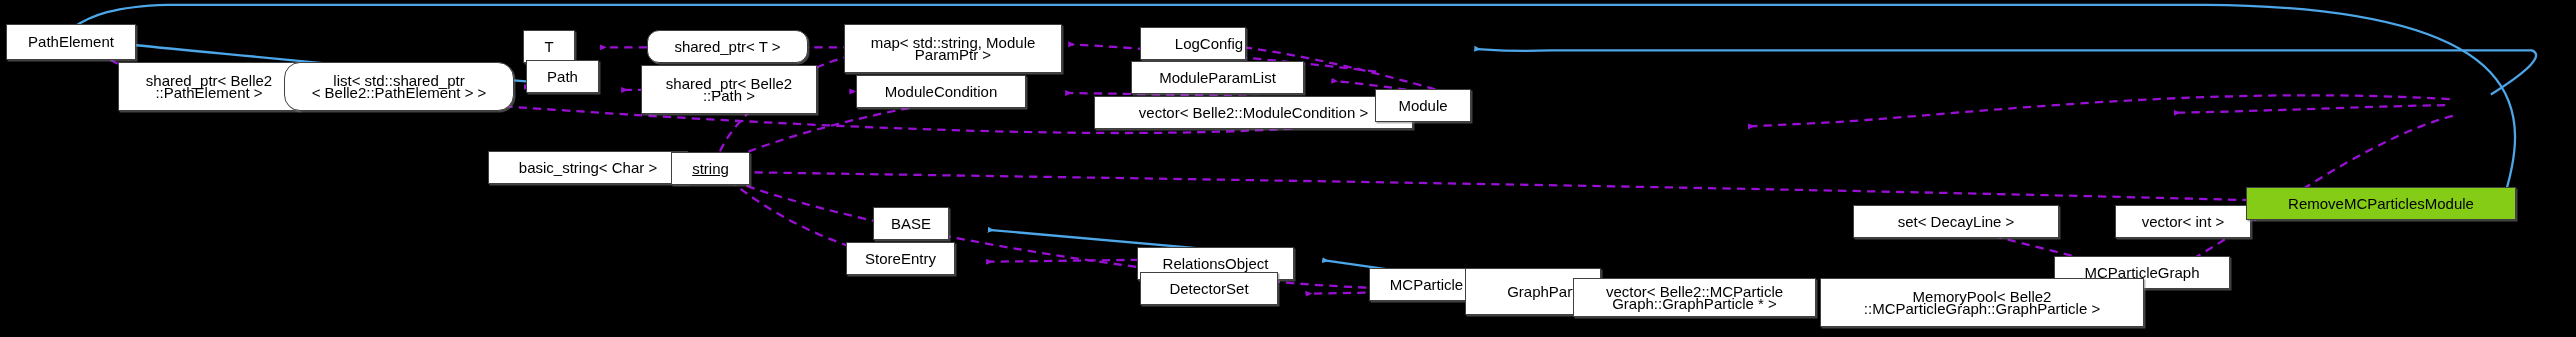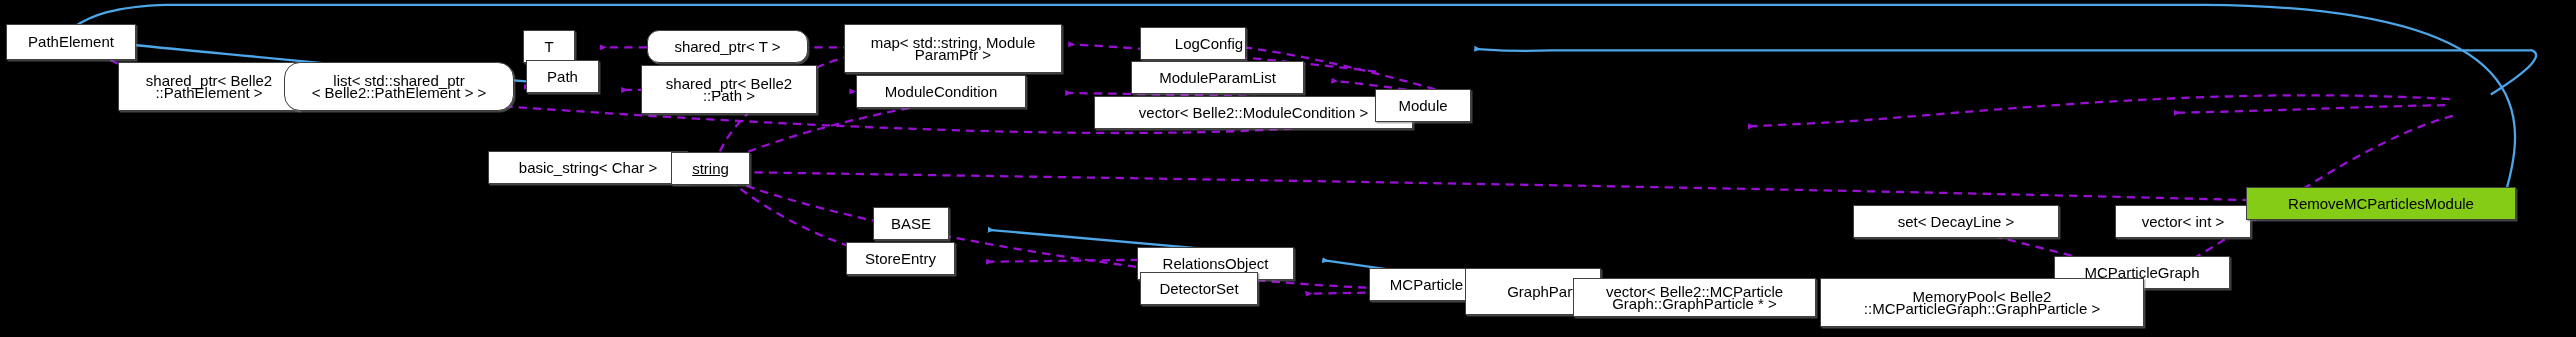--- a/index.html
+++ b/index.html
@@ -162,21 +162,21 @@
       <div class="node" style="left: 1375px; top: 89px; width: 96px; height: 33px;"><span class="node-label">Module</span></div>
       <div class="node" style="left: 488px; top: 151px; width: 200px; height: 33px;"><span class="node-label">basic_string&lt; Char &gt;</span></div>
       <div class="node" style="left: 671px; top: 152px; width: 79px; height: 33px; text-decoration: underline;"><span class="node-label">string</span></div>
       <div class="node" style="left: 1853px; top: 205px; width: 206px; height: 33px;"><span class="node-label">set&lt; DecayLine &gt;</span></div>
       <div class="node" style="left: 2073px; top: 205px; width: 136px; height: 33px; margin-left: 42px;"><span class="node-label">vector&lt; int &gt;</span></div>
       <div class="node focus" style="left: 2246px; top: 187px; width: 270px; height: 33px;"><span class="node-label">RemoveMCParticlesModule</span></div>
       <div class="node" style="left: 873px; top: 207px; width: 76px; height: 33px;"><span class="node-label">BASE</span></div>
       <div class="node" style="left: 1137px; top: 237px; width: 157px; height: 33px; margin-top: 10px;"><span class="node-label">RelationsObject</span></div>
       <div class="node" style="left: 2054px; top: 256px; width: 176px; height: 33px;"><span class="node-label">MCParticleGraph</span></div>
       <div class="node" style="left: 846px; top: 242px; width: 109px; height: 33px;"><span class="node-label">StoreEntry</span></div>
-      <div class="node" style="left: 1140px; top: 272px; width: 118px; height: 33px;"><span class="node-label">DetectorSet</span></div>
+      <div class="node" style="left: 1140px; top: 272px; width: 138px; height: 33px;"><span class="node-label">DetectorSet</span></div>
       <div class="node" style="left: 1369px; top: 268px; width: 115px; height: 33px;"><span class="node-label">MCParticle</span></div>
       <div class="node" style="left: 1465px; top: 268px; width: 136px; height: 47px; padding-left: 40px;"><span class="node-label">GraphParticle</span></div>
       <div class="node" style="left: 1573px; top: 278px; width: 243px; height: 39px;"><span class="node-label">vector&lt; Belle2::MCParticle
 Graph::GraphParticle * &gt;</span></div>
       <div class="node" style="left: 1820px; top: 278px; width: 324px; height: 49px;"><span class="node-label">MemoryPool&lt; Belle2
 ::MCParticleGraph::GraphParticle &gt;</span></div>
     </div>
 </div>
 
 

